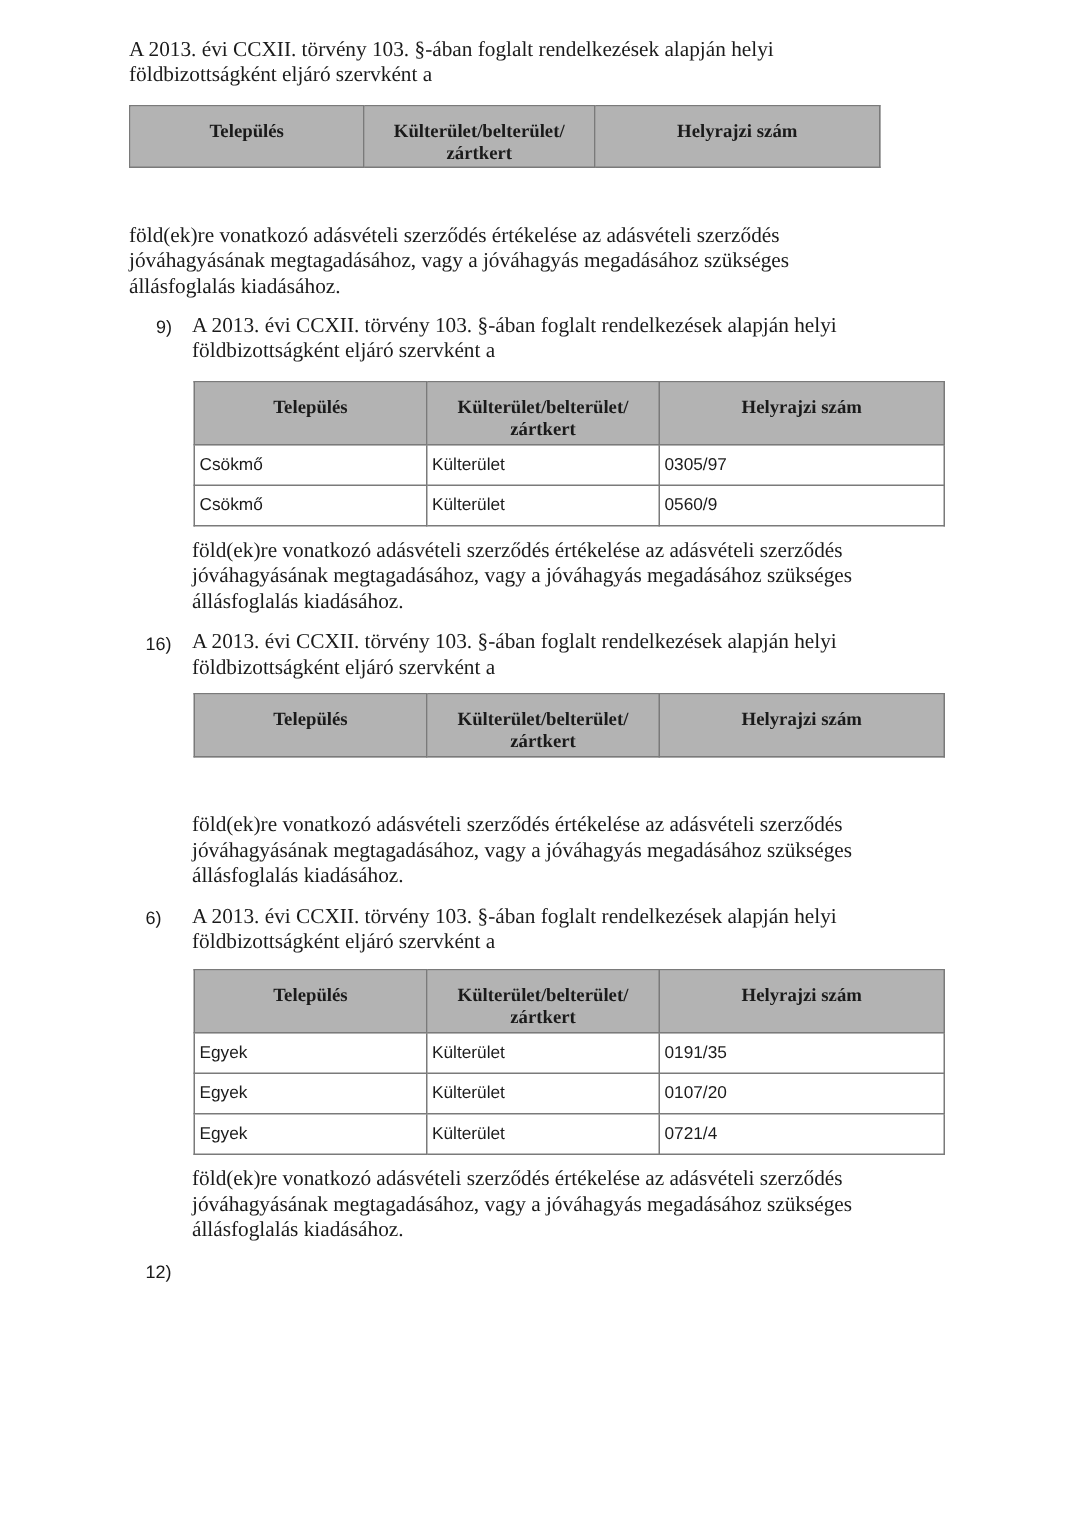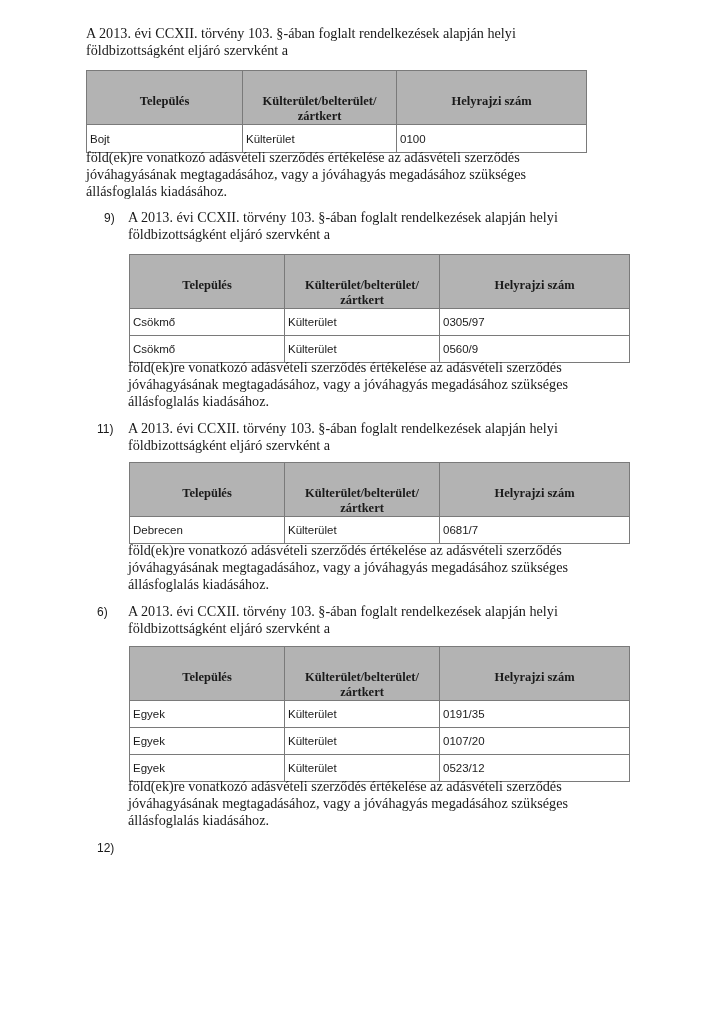--- a/index.html
+++ b/index.html
@@ -33,21 +33,21 @@
     }
     table.land th {
       background: #b3b3b3;
       font-family: "Liberation Serif", serif;
       font-weight: bold;
       font-size: 12.5px;
       line-height: 15px;
       color: #1a1a1a;
       text-align: center;
       vertical-align: top;
-      padding-top: 23px;
+      padding-top: 9px;
       height: 36px;
       box-sizing: border-box;
     }
     table.land td {
       background: #ffffff;
       font-family: "Liberation Sans", sans-serif;
       font-size: 11.5px;
       color: #1a1a1a;
       text-align: left;
       vertical-align: middle;
@@ -71,25 +71,20 @@
         <col style="width:190px">
       </colgroup>
     <tbody>
         <tr>
       <th style="height:41px;">Település</th>
       <th style="height:41px;">
         <span>Külterület/belterület/</span><br>
         <span>zártkert</span>
       </th>
       <th style="height:41px;">Helyrajzi szám</th>
-    </tr>
-    <tr>
-      <td style="height:28px;">Bojt</td>
-      <td style="height:28px;">Külterület</td>
-      <td style="height:28px;">0100</td>
     </tr>
   </tbody>
     </table>
 
   <p class="para" style="left:86px; top:149px;">föld(ek)re vonatkozó adásvételi szerződés értékelése az adásvételi szerződés</p>
   <p class="para" style="left:86px; top:166px;">jóváhagyásának megtagadásához,   vagy a jóváhagyás megadásához szükséges</p>
   <p class="para" style="left:86px; top:183px;">állásfoglalás kiadásához.</p>
 
   <span class="num" style="left:104px; top:210px;">9)</span>
   <p class="para" style="left:128px; top:209px;">A 2013. évi CCXII. törvény 103. §-ában foglalt rendelkezések alapján helyi</p>
@@ -120,43 +115,38 @@
       <td>Külterület</td>
       <td>0560/9</td>
     </tr>
   </tbody>
     </table>
 
   <p class="para" style="left:128px; top:359px;">föld(ek)re vonatkozó adásvételi szerződés értékelése az adásvételi szerződés</p>
   <p class="para" style="left:128px; top:376px;">jóváhagyásának megtagadásához,   vagy a jóváhagyás megadásához szükséges</p>
   <p class="para" style="left:128px; top:393px;">állásfoglalás kiadásához.</p>
 
-  <span class="num" style="left:97px; top:421px;">11)</span>
+  <span class="num" style="left:97px; top:421px;">16)</span>
   <p class="para" style="left:128px; top:420px;">A 2013. évi CCXII. törvény 103. §-ában foglalt rendelkezések alapján helyi</p>
   <p class="para" style="left:128px; top:437px;">földbizottságként eljáró szervként a</p>
 
   <table class="land" style="left:129px; top:462px; width:500px;">
     <colgroup>
         <col style="width:155px">
         <col style="width:155px">
         <col style="width:190px">
       </colgroup>
     <tbody>
         <tr>
       <th style="height:42px;">Település</th>
       <th style="height:42px;">
         <span>Külterület/belterület/</span><br>
         <span>zártkert</span>
       </th>
       <th style="height:42px;">Helyrajzi szám</th>
-    </tr>
-    <tr>
-      <td>Debrecen</td>
-      <td>Külterület</td>
-      <td>0681/7</td>
     </tr>
   </tbody>
     </table>
 
   <p class="para" style="left:128px; top:542px;">föld(ek)re vonatkozó adásvételi szerződés értékelése az adásvételi szerződés</p>
   <p class="para" style="left:128px; top:559px;">jóváhagyásának megtagadásához,   vagy a jóváhagyás megadásához szükséges</p>
   <p class="para" style="left:128px; top:576px;">állásfoglalás kiadásához.</p>
 
   <span class="num" style="left:97px; top:604px;">6)</span>
   <p class="para" style="left:128px; top:603px;">A 2013. évi CCXII. törvény 103. §-ában foglalt rendelkezések alapján helyi</p>
@@ -183,21 +173,21 @@
       <td>0191/35</td>
     </tr>
     <tr>
       <td>Egyek</td>
       <td>Külterület</td>
       <td>0107/20</td>
     </tr>
     <tr>
       <td>Egyek</td>
       <td>Külterület</td>
-      <td>0523/12</td>
+      <td>0721/4</td>
     </tr>
   </tbody>
     </table>
 
   <p class="para" style="left:128px; top:778px;">föld(ek)re vonatkozó adásvételi szerződés értékelése az adásvételi szerződés</p>
   <p class="para" style="left:128px; top:795px;">jóváhagyásának megtagadásához,   vagy a jóváhagyás megadásához szükséges</p>
   <p class="para" style="left:128px; top:812px;">állásfoglalás kiadásához.</p>
 
   <span class="num" style="left:97px; top:840px;">12)</span>
 

